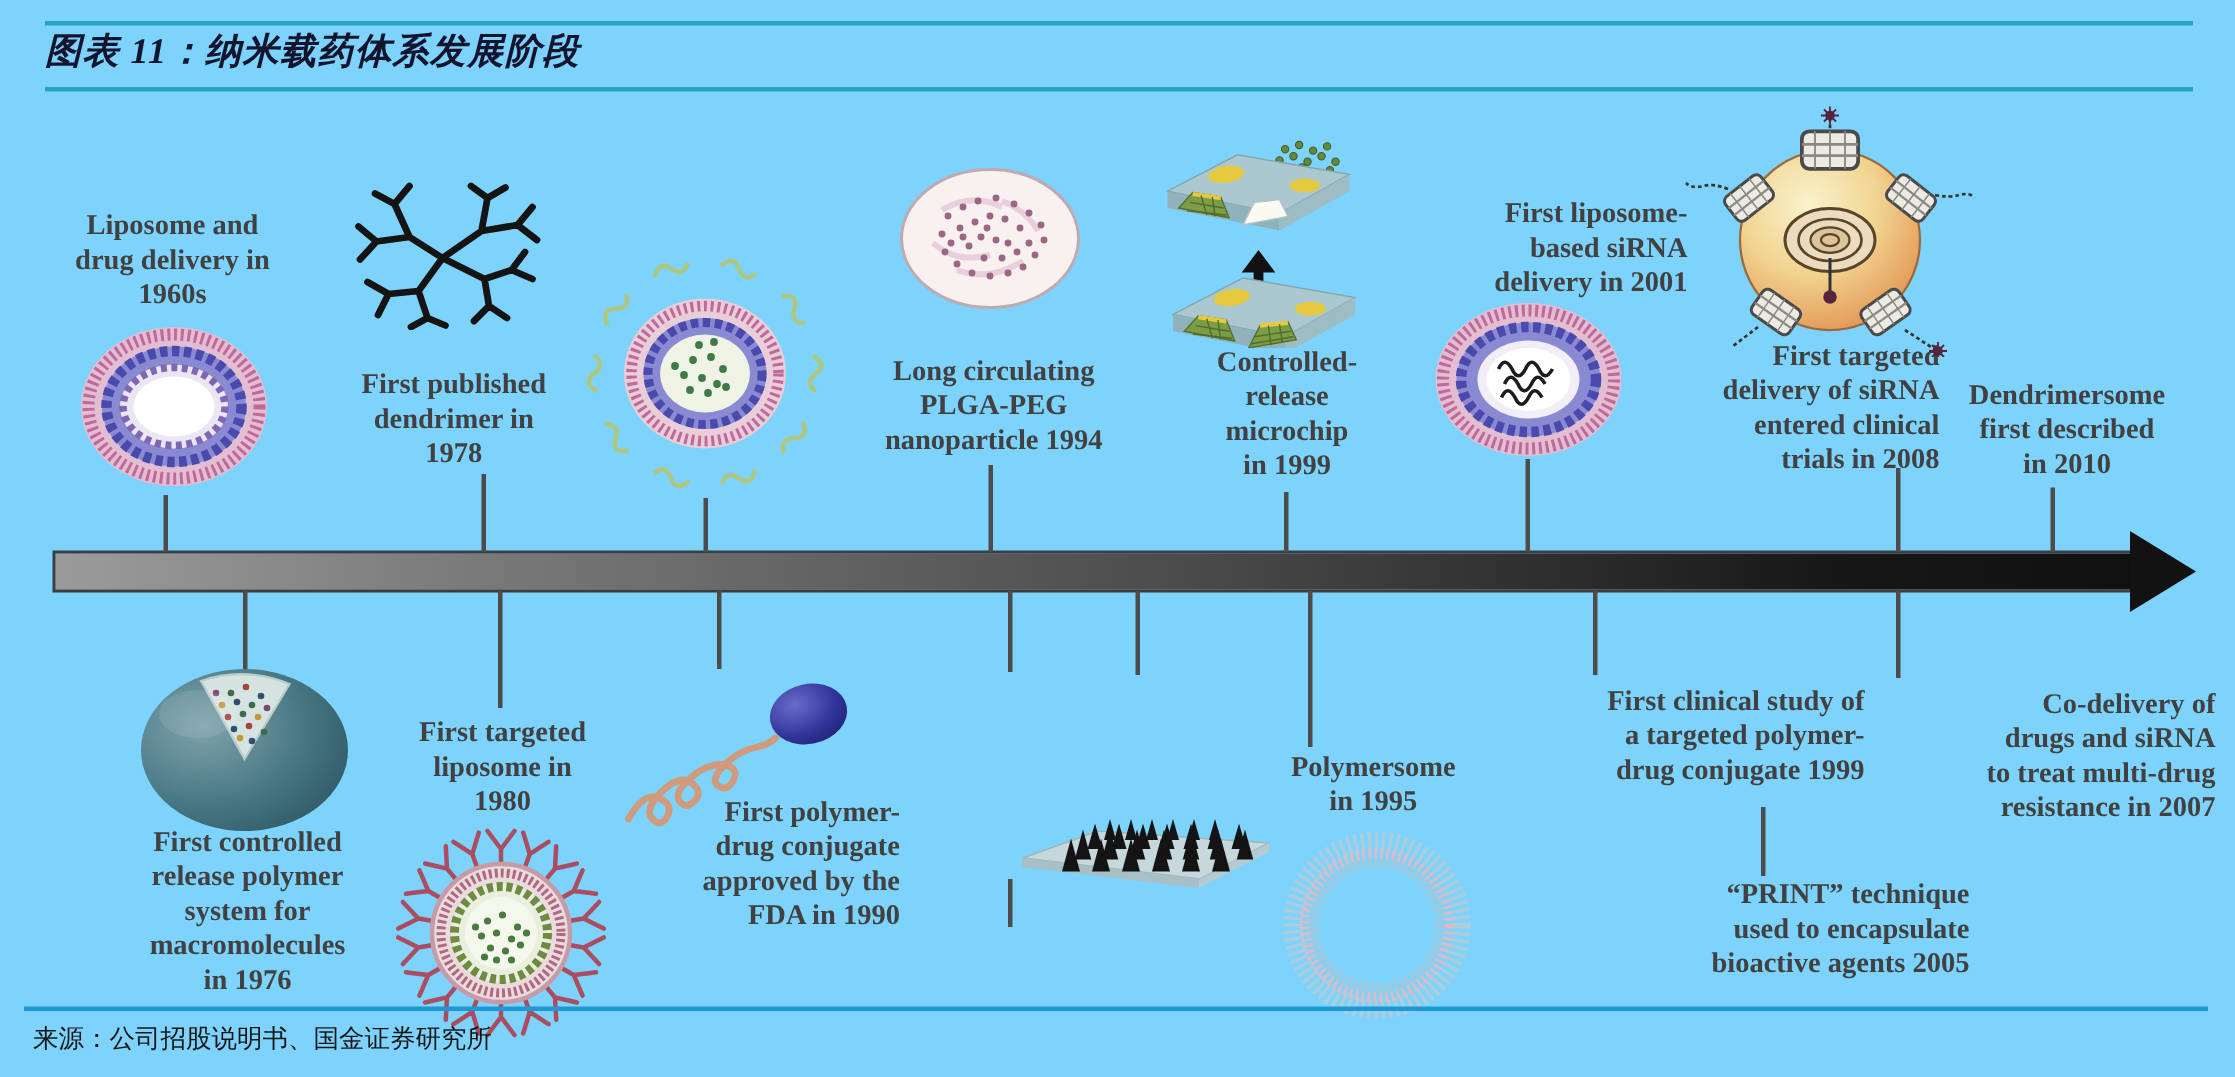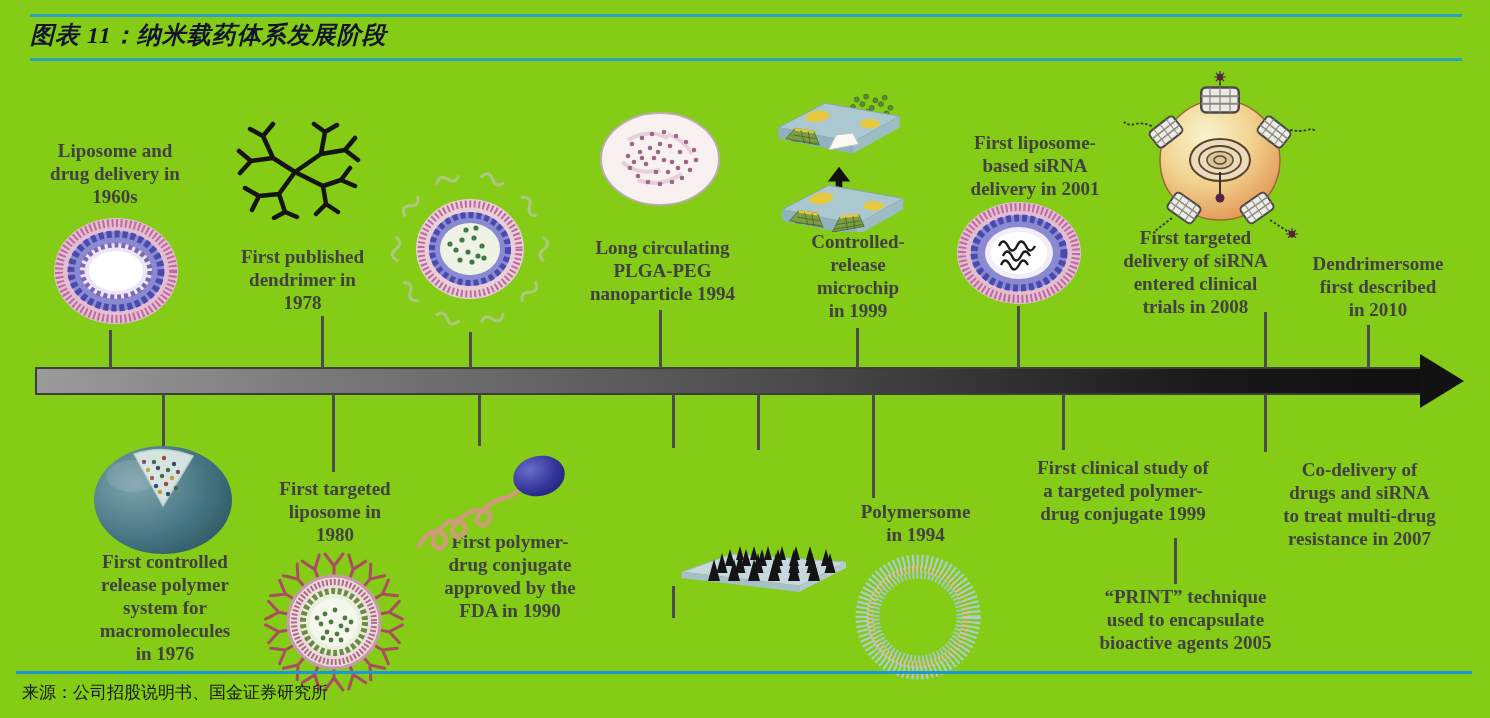--- a/index.html
+++ b/index.html
@@ -1,19 +1,19 @@
 <!DOCTYPE html>
 <html><head>
 <meta charset="utf-8">
 <style>
   html,body{margin:0;padding:0;}
   .page{
     position:relative;
     width:1490px;height:718px;
-    background:#84cc16;
+    background:#7dd3fc;
     font-family:"Liberation Serif", serif;
     overflow:hidden;
   }
   .rule{position:absolute;}
   .figure-title{
     position:absolute;left:30px;top:20px;
     font:italic 700 24px/30px "Liberation Serif", serif;
     color:#13142e;letter-spacing:1px;
   }
   .source-line{
@@ -32,21 +32,21 @@
     border-left:44px solid #121212;
   }
   .tick{position:absolute;width:2.5px;background:#4c4c4c;}
   .mtext{
     position:absolute;
     font:700 19px/23px "Liberation Serif", serif;
     color:#414141;
     white-space:pre-line;
   }
   .c{text-align:center;}
-  .l{text-align:center;}
+  .l{text-align:right;}
   .icon{position:absolute;}
 </style>
 </head>
 <body>
 
 <div class="page">
 
   <div class="rule" style="left:30px;top:14px;width:1432px;height:3px;background:#2ba3bd;"></div>
   <div class="figure-title">图表 11：纳米载药体系发展阶段</div>
   <div class="rule" style="left:30px;top:58px;width:1432px;height:3px;background:#2ba3bd;"></div>
@@ -93,21 +93,21 @@
 approved by the
 FDA in 1990</div>
   <div class="mtext c" style="left:570px;top:236px;width:185px;">Long circulating
 PLGA-PEG
 nanoparticle 1994</div>
   <div class="mtext c" style="left:788px;top:230px;width:140px;">Controlled-
 release
 microchip
 in 1999</div>
   <div class="mtext c" style="left:838px;top:500px;width:155px;">Polymersome
-in 1994</div>
+in 1995</div>
   <div class="mtext l" style="left:945px;top:131px;width:180px;">First liposome-
 based siRNA
 delivery in 2001</div>
   <div class="mtext l" style="left:1003px;top:456px;width:240px;">First clinical study of
 a targeted polymer-
 drug conjugate 1999</div>
   <div class="mtext l" style="left:1058px;top:585px;width:255px;">“PRINT” technique
 used to encapsulate
 bioactive agents 2005</div>
   <div class="mtext l" style="left:1098px;top:226px;width:195px;">First targeted

